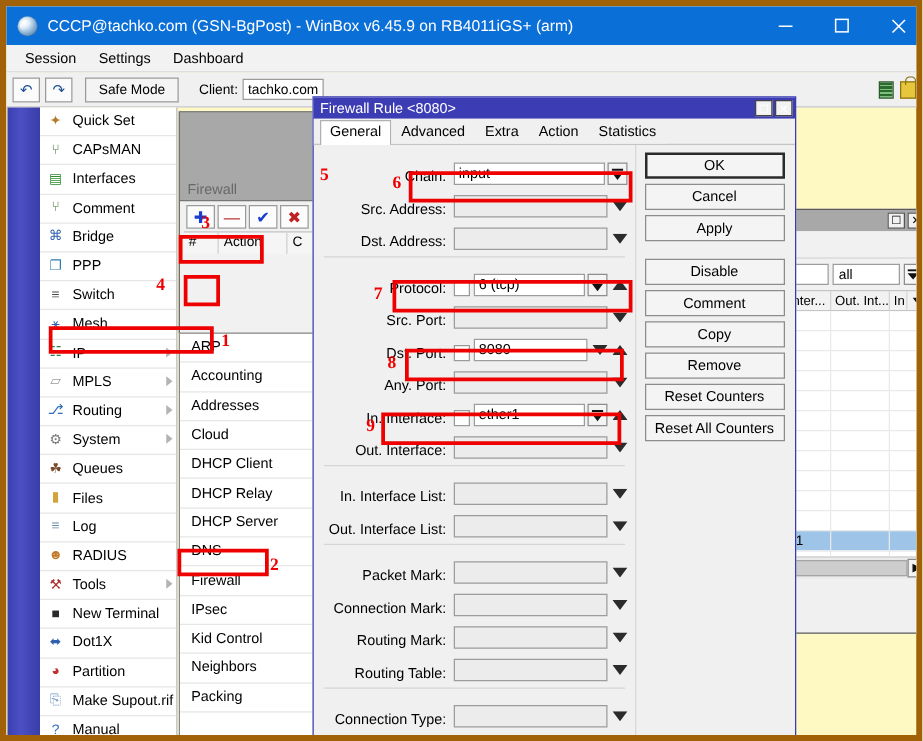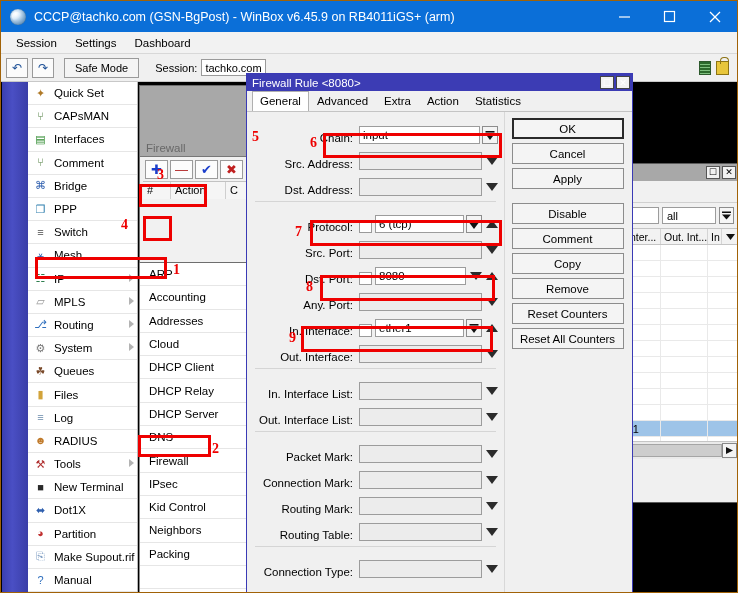--- a/index.html
+++ b/index.html
@@ -8,22 +8,22 @@
     width: 738px; height: 593px;
     overflow: hidden;
     font-family: "Liberation Sans", sans-serif;
     font-size: 11px;
     background: #f0f0f0;
   }
 
   #app {
     position: relative;
     width: 738px; height: 593px;
-    background: #000000;
-    border: 1px solid #a16207;
+    background: #fef9c3;
+    border: 5px solid #a16207;
     overflow: hidden;
   }
 
   
   #titlebar {
     position: absolute; left: 0; top: 0; width: 736px; height: 31px;
     background: #0b6fd8;
     display: flex; align-items: center;
   }
   #titlebar .app-icon {
@@ -228,21 +228,21 @@
   #ruledlg .rd-title {
     height: 17px; background: #3c3cb4; display: flex; align-items: center;
     padding-left: 5px; color: #fff; font-size: 11.5px;
   }
   #ruledlg .rd-title .rd-wbtns { margin-left: auto; display: flex; gap: 2px; padding-right: 2px; }
   .rd-wbtn {
     width: 14px; height: 13px; background: #f2f2f2; border: 1px solid #444;
     display: flex; align-items: center; justify-content: center; font-size: 9px; cursor: default;
   }
   #ruledlg .rd-tabs {
-    display: flex; align-items: flex-start; height: 21px; padding-left: 5px;
+    display: flex; align-items: center; height: 21px; padding-left: 5px;
     background: #f0f0f0; border-bottom: 1px solid #c4c4c4;
   }
   .rd-tab {
     padding: 3px 7px 3px 7px; font-size: 11.5px; cursor: default;
     border: 1px solid transparent; border-bottom: none; background: #f0f0f0;
   }
   .rd-tab.active { background: #ffffff; border-color: #b0b0b0; margin-bottom: -1px; padding-bottom: 4px; }
 
   #ruledlg .rd-body { position: absolute; left: 0; top: 38px; right: 0; bottom: 0; display: flex; }
   #ruledlg .rd-form {
@@ -326,21 +326,21 @@
   <div id="menubar">
     <div class="menu-item">Session</div>
     <div class="menu-item">Settings</div>
     <div class="menu-item">Dashboard</div>
   </div>
 
   <div id="toolbar">
     <div class="tb-sqbtn">↶</div>
     <div class="tb-sqbtn">↷</div>
     <div class="tb-safemode">Safe Mode</div>
-    <div class="tb-session-label">Session:</div>
+    <div class="tb-session-label">Client:</div>
     <div class="tb-session-value">tachko.com</div>
     <div class="tb-right">
       <div class="tb-ind"></div>
       <div class="tb-lock"></div>
     </div>
   </div>
 
   <div id="rail">
     
   </div>

